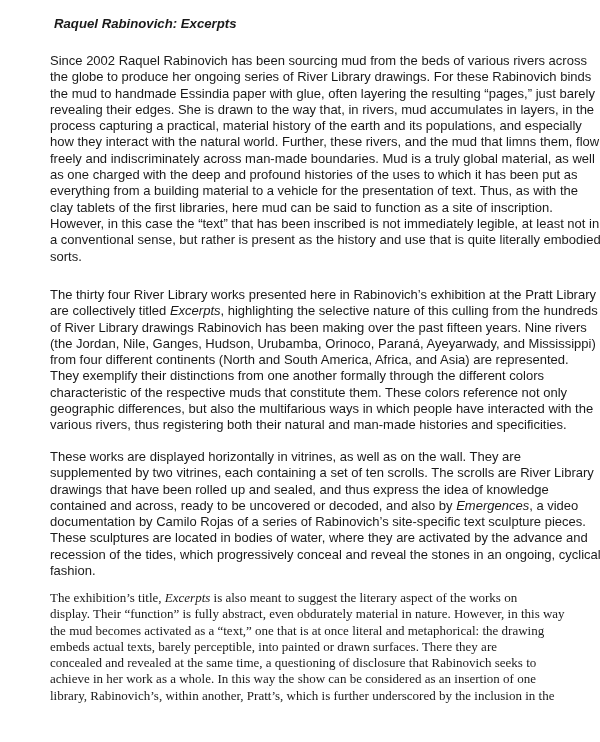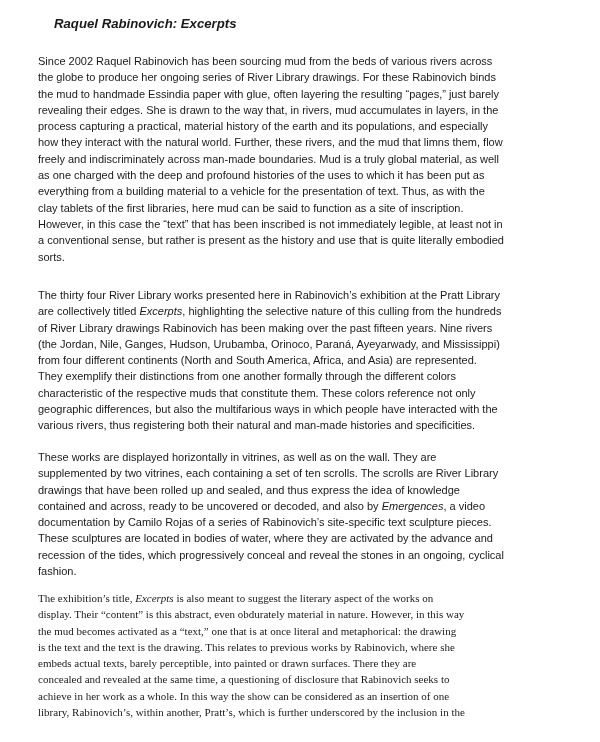--- a/index.html
+++ b/index.html
@@ -26,23 +26,23 @@
       top: 16px;
       left: 16px;
       font-size: 13.2px;
       font-weight: bold;
       font-style: italic;
       white-space: nowrap;
       margin: 0;
     }
     .para {
       position: absolute;
-      left: 0;
+      left: 12px;
       margin: 0;
-      font-size: 11px;
+      font-size: 13px;
       line-height: 16.3px;
     }
     .line {
       display: block;
       white-space: nowrap;
       height: 16.3px;
     }
     .p1 { top: 53px; }
     .p2 { top: 287px; }
     .p3 { top: 449px; }
@@ -85,21 +85,20 @@
       <span class="line"><span>supplemented by two vitrines, each containing a set of ten scrolls. The scrolls are River Library</span></span>
       <span class="line"><span>drawings that have been rolled up and sealed, and thus express the idea of knowledge</span></span>
       <span class="line"><span>contained and across, ready to be uncovered or decoded, and also by </span><em>Emergences</em><span>, a video</span></span>
       <span class="line"><span>documentation by Camilo Rojas of a series of Rabinovich’s site-specific text sculpture pieces.</span></span>
       <span class="line"><span>These sculptures are located in bodies of water, where they are activated by the advance and</span></span>
       <span class="line"><span>recession of the tides, which progressively conceal and reveal the stones in an ongoing, cyclical</span></span>
       <span class="line"><span>fashion.</span></span>
     </p>
   <p class="para p4">
       <span class="line"><span>The exhibition’s title, </span><em>Excerpts</em><span> is also meant to suggest the literary aspect of the works on</span></span>
-      <span class="line"><span>display. Their “content” is this abstract, even obdurately material in nature. However, in this way</span></span>
+      <span class="line"><span>display. Their “function” is fully abstract, even obdurately material in nature. However, in this way</span></span>
       <span class="line"><span>the mud becomes activated as a “text,” one that is at once literal and metaphorical: the drawing</span></span>
-      <span class="line"><span>is the text and the text is the drawing. This relates to previous works by Rabinovich, where she</span></span>
       <span class="line"><span>embeds actual texts, barely perceptible, into painted or drawn surfaces. There they are</span></span>
       <span class="line"><span>concealed and revealed at the same time, a questioning of disclosure that Rabinovich seeks to</span></span>
       <span class="line"><span>achieve in her work as a whole. In this way the show can be considered as an insertion of one</span></span>
       <span class="line"><span>library, Rabinovich’s, within another, Pratt’s, which is further underscored by the inclusion in the</span></span>
     </p>
 </div>
 
 </body></html>

